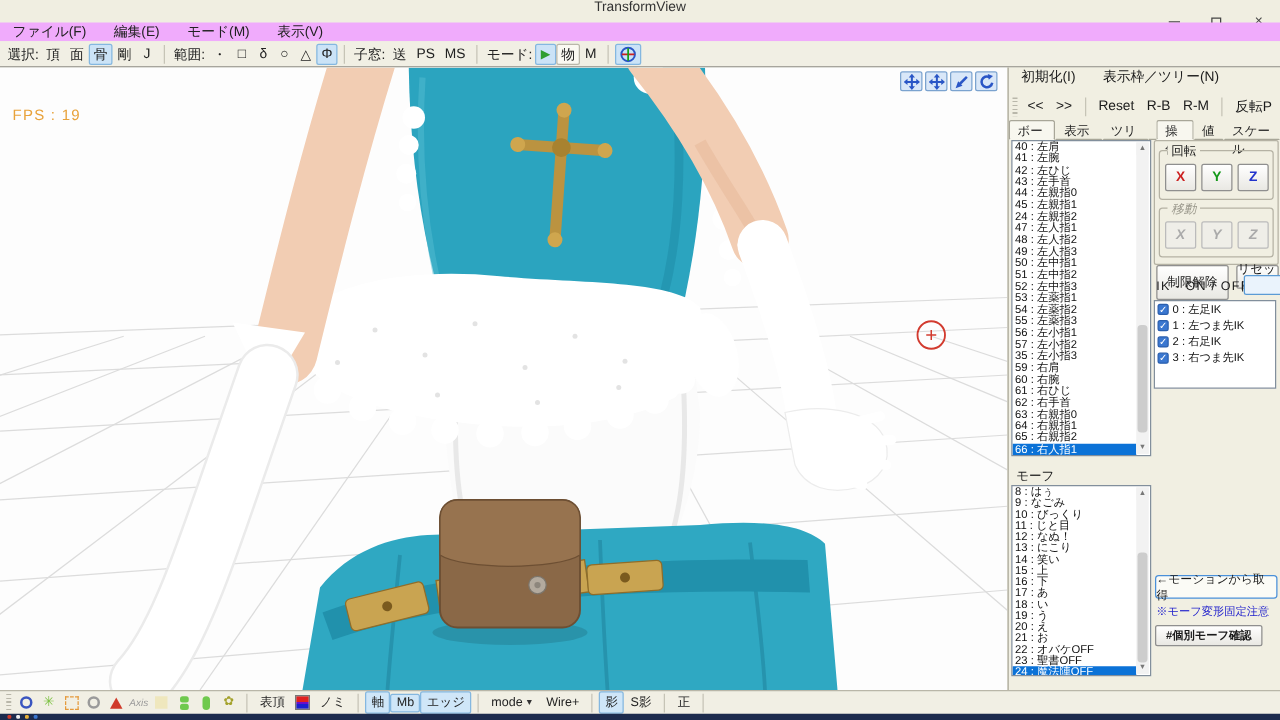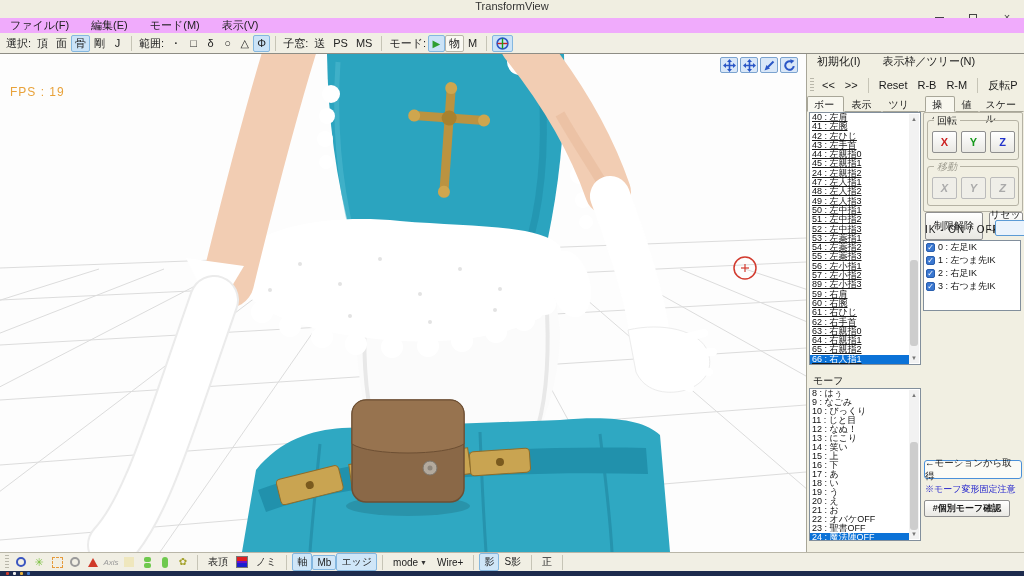--- a/index.html
+++ b/index.html
@@ -43,21 +43,21 @@
   .ptoolbar { position:absolute; top:20px; left:0; width:100%; height:22px; display:flex; align-items:center; }
   .ptb-btn { padding:1px 4px; border:1px solid transparent; border-radius:2px; }
   .ptabs { position:absolute; top:42px; left:0; width:100%; height:16px; display:flex; font-size:10px; }
   .tab { padding:1px 6px 0 6px; color:#222; border:1px solid transparent; border-bottom:1px solid #a8a698; }
   .tab.active { background:#f8f7ef; border-color:#a8a698; border-bottom-color:transparent; border-radius:2px 2px 0 0; }
   .tabgap { border-bottom:1px solid #a8a698; }
 
   .listbox { position:absolute; background:#ffffff; border:1px solid #828f9c; overflow:hidden; }
   .listbox .row { height:9.3px; line-height:9.3px; font-size:9px; white-space:nowrap; padding-left:2px; color:#111; }
   .listbox .row.selected { background:#0b72d7; color:#fff; }
-  .bone-list { top:58px; left:2px; width:112px; height:253px;text-decoration:underline; }
+  .bone-list { top:58px; left:2px; width:112px; height:253px; }
   .morph-list { top:334px; left:2px; width:112px; height:153px; }
   .morph-list .row { height:9px; line-height:9px; }
   .ik-list { top:186px; left:116px; width:98px; height:71px; }
   .ik-list .row { height:13px; line-height:13px; font-size:9px; display:flex; align-items:center; gap:3px; }
   .chk { width:9px; height:9px; background:#3a77d0; border:1px solid #2a5fae; border-radius:2px; color:#fff; font-size:8px; line-height:8px; text-align:center; flex:0 0 auto; }
   .sb { position:absolute; top:1px; bottom:1px; right:1px; width:10px; background:#f2f2f2; }
   .sb .arr { position:absolute; left:0; width:10px; height:10px; font-size:6px; color:#777; text-align:center; line-height:10px; background:#f2f2f2; }
   .sb .arr.up { top:0; } .sb .arr.dn { bottom:0; }
   .sb .thumb { position:absolute; left:1px; width:8px; background:#cdcdcd; border-radius:3px; }
 
@@ -387,21 +387,21 @@
         <div class="row">48 : 左人指2</div>
         <div class="row">49 : 左人指3</div>
         <div class="row">50 : 左中指1</div>
         <div class="row">51 : 左中指2</div>
         <div class="row">52 : 左中指3</div>
         <div class="row">53 : 左薬指1</div>
         <div class="row">54 : 左薬指2</div>
         <div class="row">55 : 左薬指3</div>
         <div class="row">56 : 左小指1</div>
         <div class="row">57 : 左小指2</div>
-        <div class="row">89 : 左小指3</div>
+        <div class="row">35 : 左小指3</div>
         <div class="row">59 : 右肩</div>
         <div class="row">60 : 右腕</div>
         <div class="row">61 : 右ひじ</div>
         <div class="row">62 : 右手首</div>
         <div class="row">63 : 右親指0</div>
         <div class="row">64 : 右親指1</div>
         <div class="row">65 : 右親指2</div>
         <div class="row selected">66 : 右人指1</div>
       </div>
     <div class="sb">

